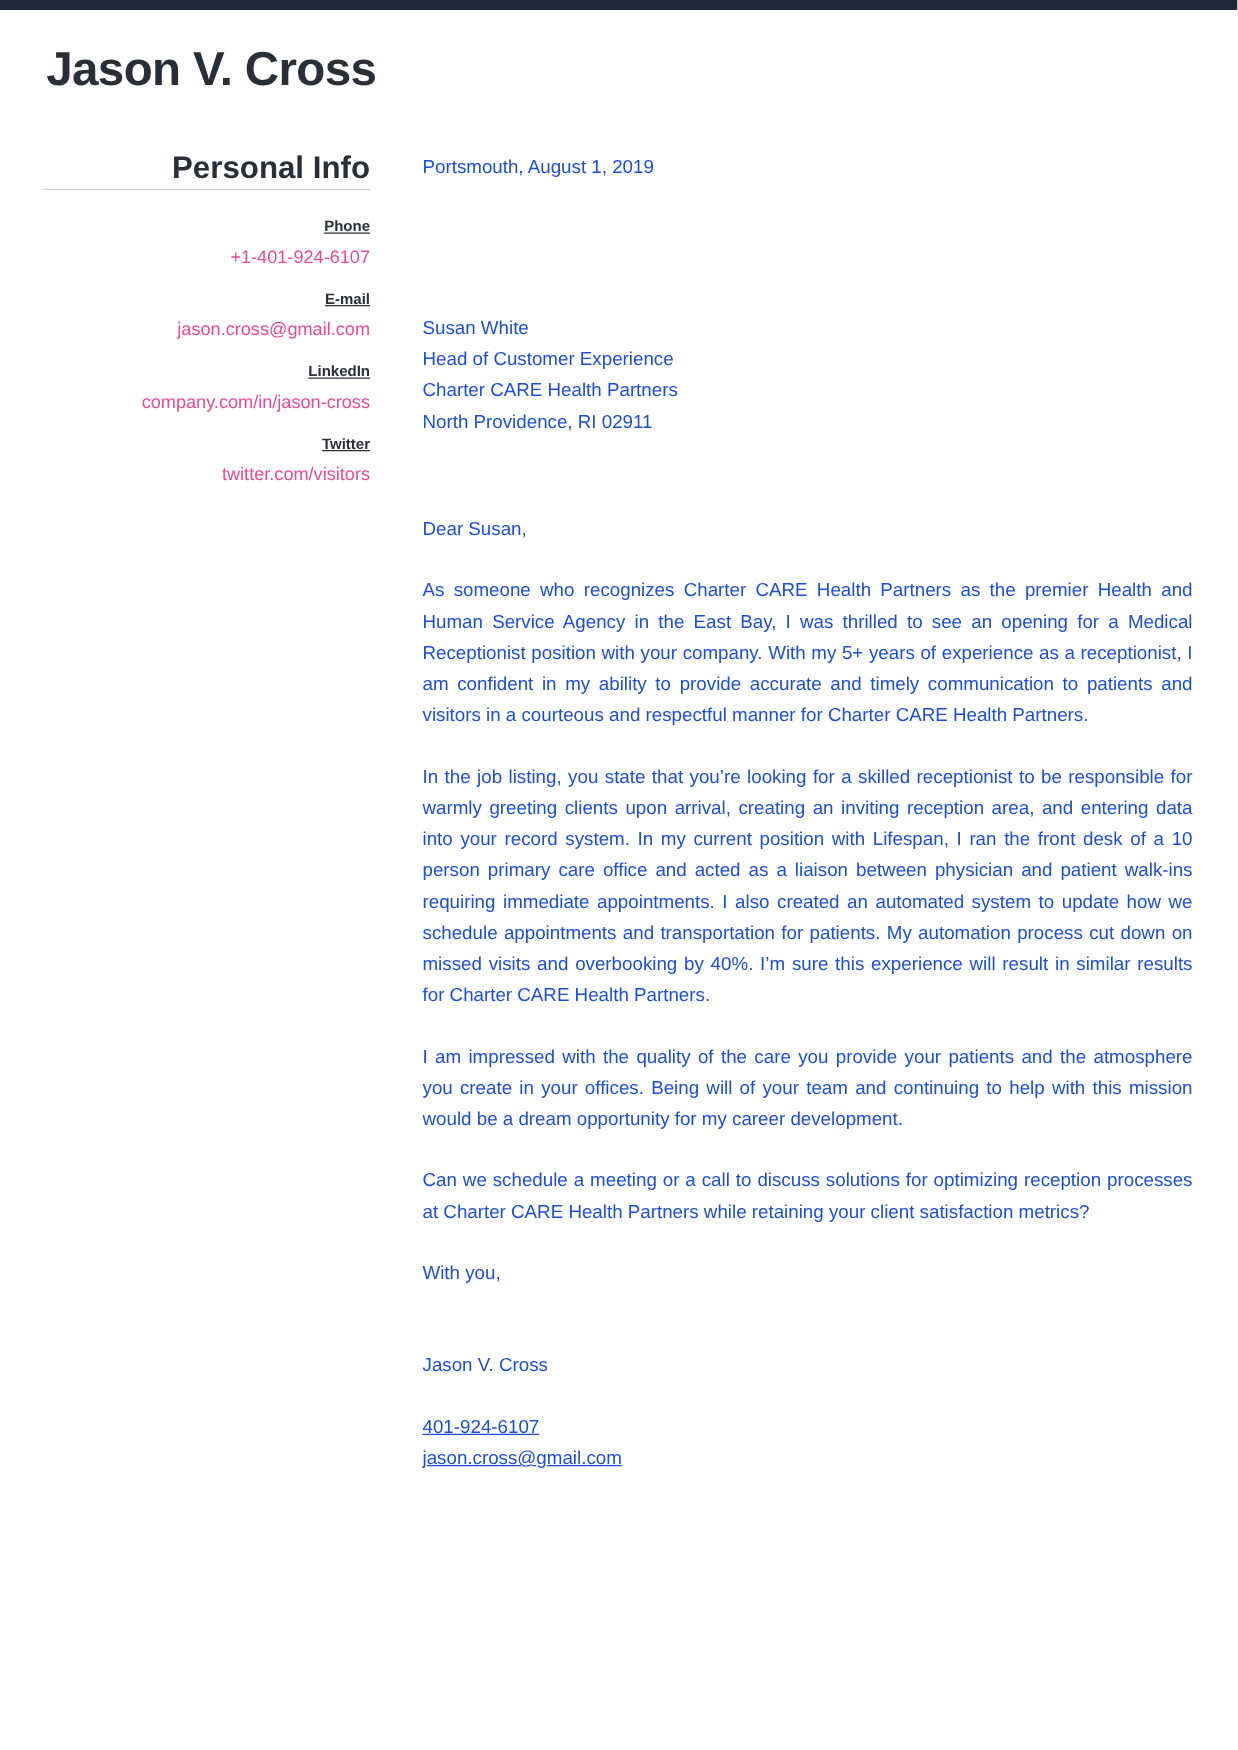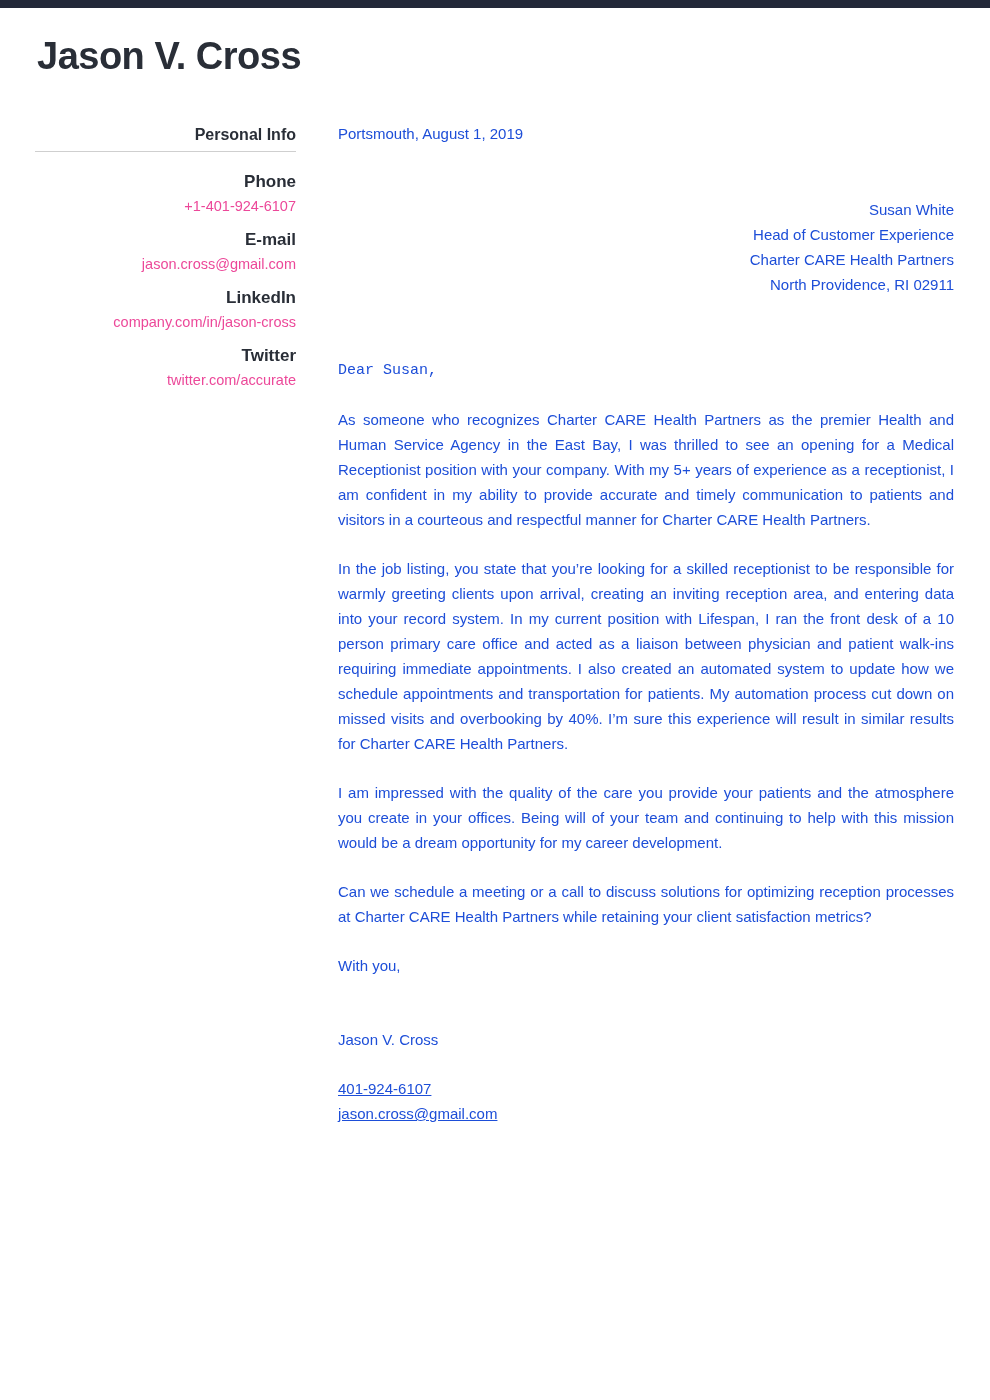--- a/index.html
+++ b/index.html
@@ -31,53 +31,54 @@
     display: flex;
     margin-top: 45px;
   }
   .sidebar {
     width: 261px;
     margin-left: 35px;
     flex: none;
     text-align: right;
   }
   .sidebar-title {
-    font-size: 16px;
+    font-size: 25px;
     line-height: 27px;
     font-weight: bold;
     color: #292e37;
   }
   .sidebar-divider {
     border-bottom: 1px solid #cfcfcf;
     margin-top: 3px;
   }
   .sidebar-list { margin-top: 17px; }
   .sidebar-item { margin-bottom: 8px; }
   .sidebar-label {
-    font-size: 17px;
+    font-size: 12px;
     line-height: 25px;
     font-weight: bold;
     color: #292e37;
+    text-decoration: underline;
   }
   .sidebar-value {
     font-size: 14.5px;
     line-height: 25px;
     color: #ec4899;
   }
   .main {
     margin-left: 42px;
     width: 616px;
     flex: none;
     font-size: 15px;
     line-height: 25px;
     color: #1d4ed8;
   }
   .date-line { }
-  .recipient { margin-top: 51px; text-align: right; }
-  .salutation { margin-top: 61px; font-family: Liberation Mono, monospace; }
+  .recipient { margin-top: 104px; }
+  .salutation { margin-top: 61px; }
   .para {
     margin-top: 24px;
     text-align: justify;
   }
   .closing { margin-top: 24px; }
   .sig-name { margin-top: 49px; }
   .sig-contact { margin-top: 24px; text-decoration: underline; }
 </style>
 </head>
 <body>
@@ -101,21 +102,21 @@
       <div class="sidebar-item">
         <div class="sidebar-label">E-mail</div>
         <div class="sidebar-value">jason.cross@gmail.com</div>
       </div>
       <div class="sidebar-item">
         <div class="sidebar-label">LinkedIn</div>
         <div class="sidebar-value">company.com/in/jason-cross</div>
       </div>
       <div class="sidebar-item">
         <div class="sidebar-label">Twitter</div>
-        <div class="sidebar-value">twitter.com/accurate</div>
+        <div class="sidebar-value">twitter.com/visitors</div>
       </div>
     </div>
   </div>
 
   <div class="main">
     <div class="date-line">Portsmouth, August 1, 2019</div>
 
     <div class="recipient">
       <div>Susan White</div>
       <div>Head of Customer Experience</div>

